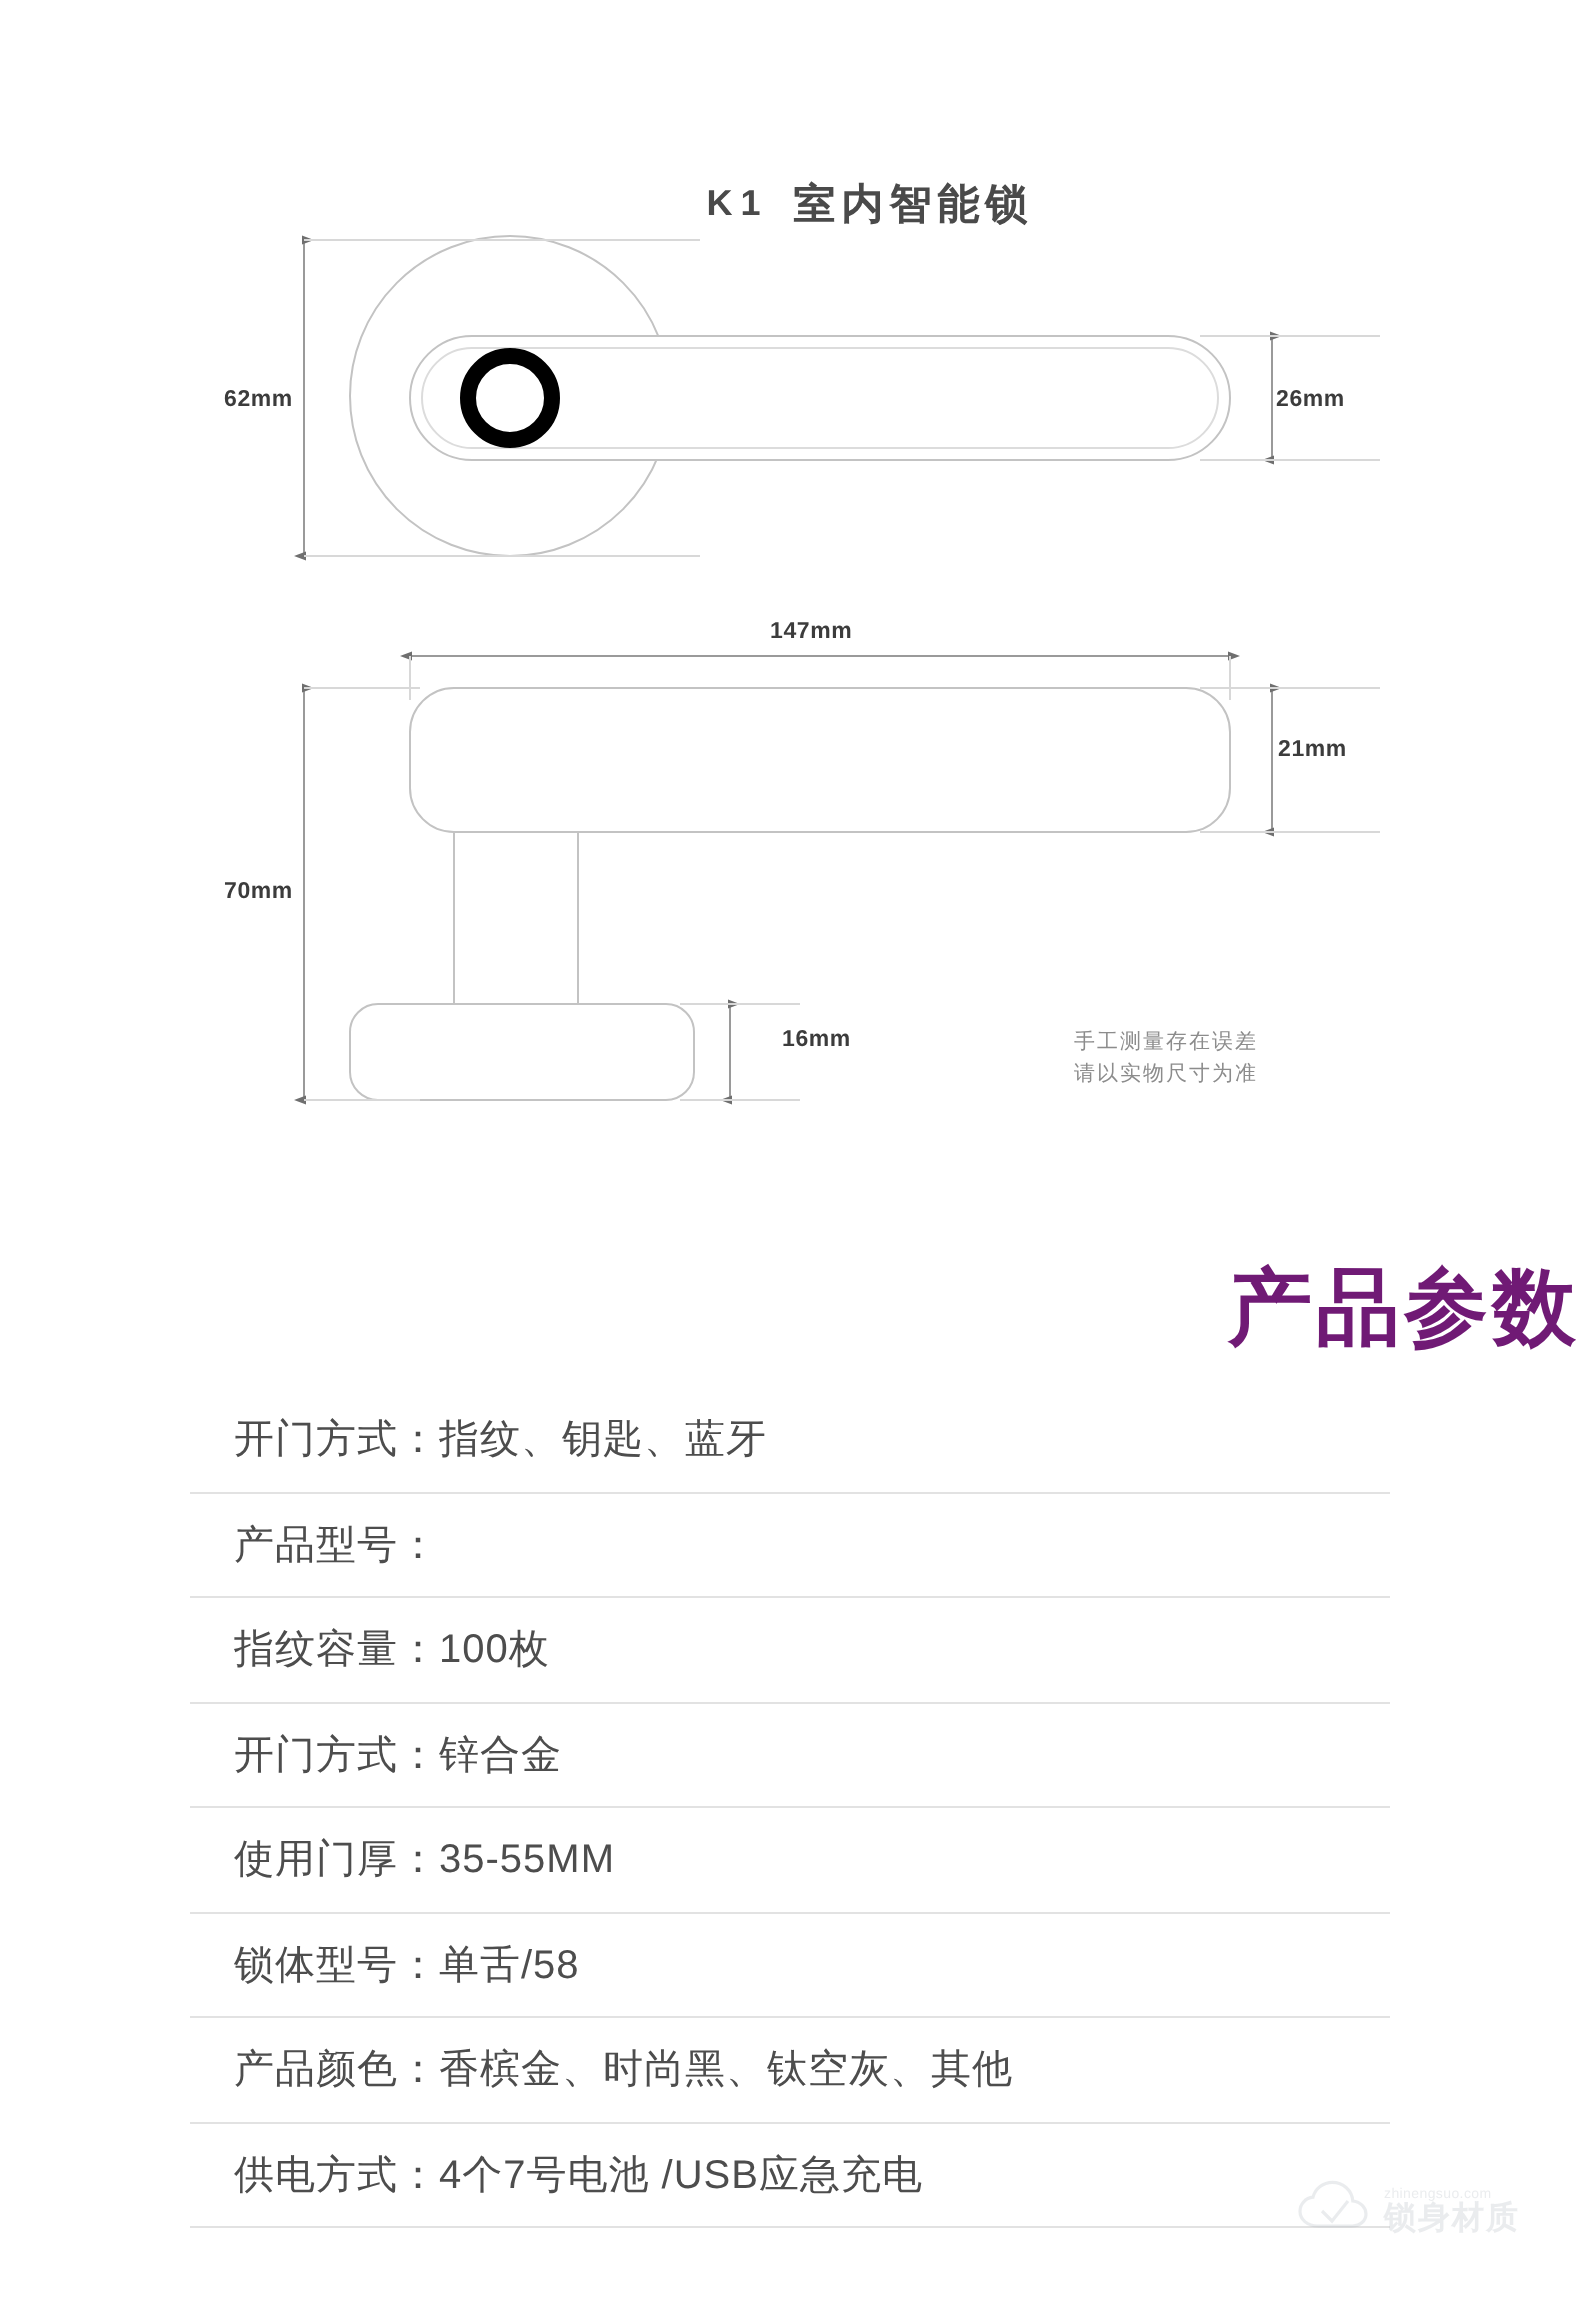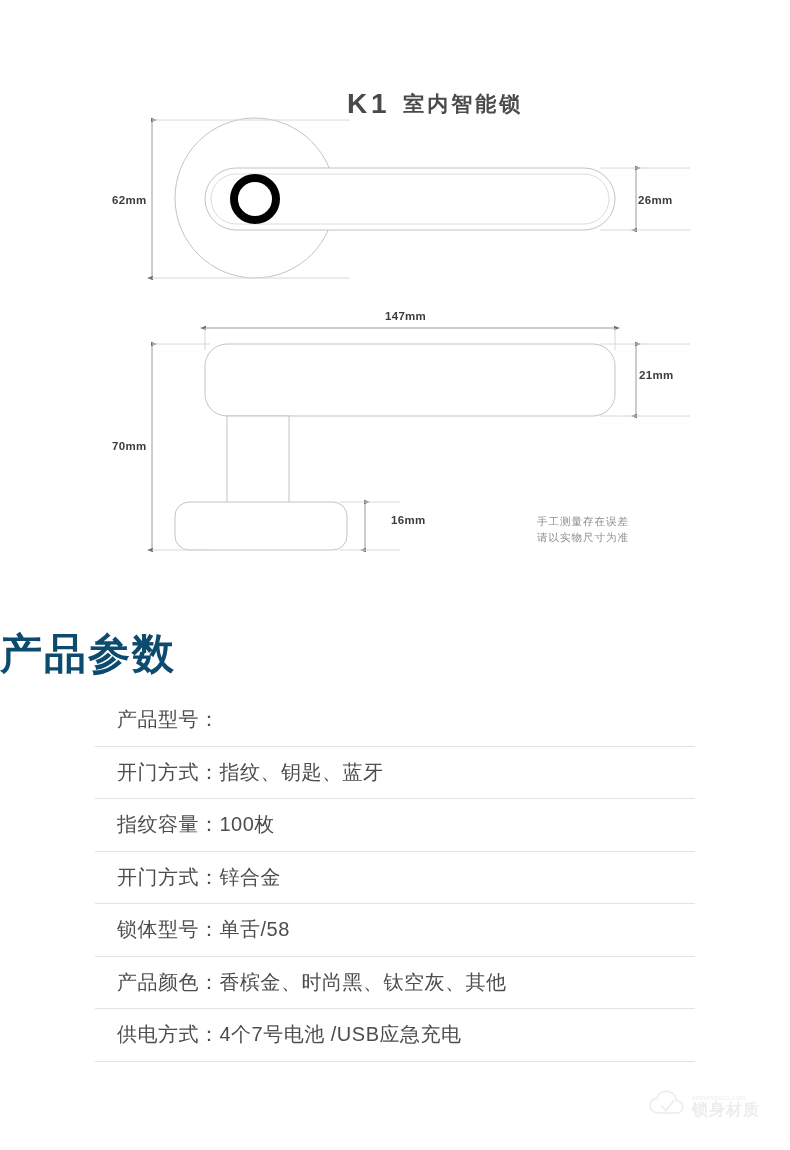--- a/index.html
+++ b/index.html
@@ -20,21 +20,21 @@
   .title-row {
     position: absolute;
     left: 0;
     top: 88px;
     width: 790px;
     text-align: center;
     padding-left: 80px;
     box-sizing: border-box;
   }
   .title-model {
-    font-size: 28px;
+    font-size: 18px;
     font-weight: bold;
     letter-spacing: 4px;
     color: #4a4a4a;
     vertical-align: middle;
   }
   .title-name {
     font-size: 21px;
     font-weight: bold;
     letter-spacing: 3px;
     color: #4a4a4a;
@@ -78,25 +78,25 @@
     text-align: center;
     white-space: nowrap;
   }
 
   
   .section-heading {
     position: absolute;
     left: 0;
     top: 626px;
     width: 790px;
-    text-align: left;
+    text-align: right;
     font-size: 42px;
     font-weight: bold;
     letter-spacing: 2px;
-    color: #0c4a6e;
+    color: #701a75;
   }
 
   
   .spec-table {
     position: absolute;
     left: 95px;
     top: 694px;
     width: 600px;
   }
   .spec-row {
@@ -233,30 +233,33 @@
   <div class="note">
     <div>手工测量存在误差</div>
     <div>请以实物尺寸为准</div>
   </div>
 </div>
 
 <div class="section-heading">产品参数</div>
 
 <div class="spec-table">
   <div class="spec-row">
+    <span class="spec-text">开门方式：指纹、钥匙、蓝牙</span>
+  </div>
+  <div class="spec-row">
     <span class="spec-text">产品型号：</span>
   </div>
   <div class="spec-row">
-    <span class="spec-text">开门方式：指纹、钥匙、蓝牙</span>
-  </div>
-  <div class="spec-row">
     <span class="spec-text">指纹容量：100枚</span>
   </div>
   <div class="spec-row">
     <span class="spec-text">开门方式：锌合金</span>
+  </div>
+  <div class="spec-row">
+    <span class="spec-text">使用门厚：35-55MM</span>
   </div>
   <div class="spec-row">
     <span class="spec-text">锁体型号：单舌/58</span>
   </div>
   <div class="spec-row">
     <span class="spec-text">产品颜色：香槟金、时尚黑、钛空灰、其他</span>
   </div>
   <div class="spec-row">
     <span class="spec-text">供电方式：4个7号电池 /USB应急充电</span>
   </div>

